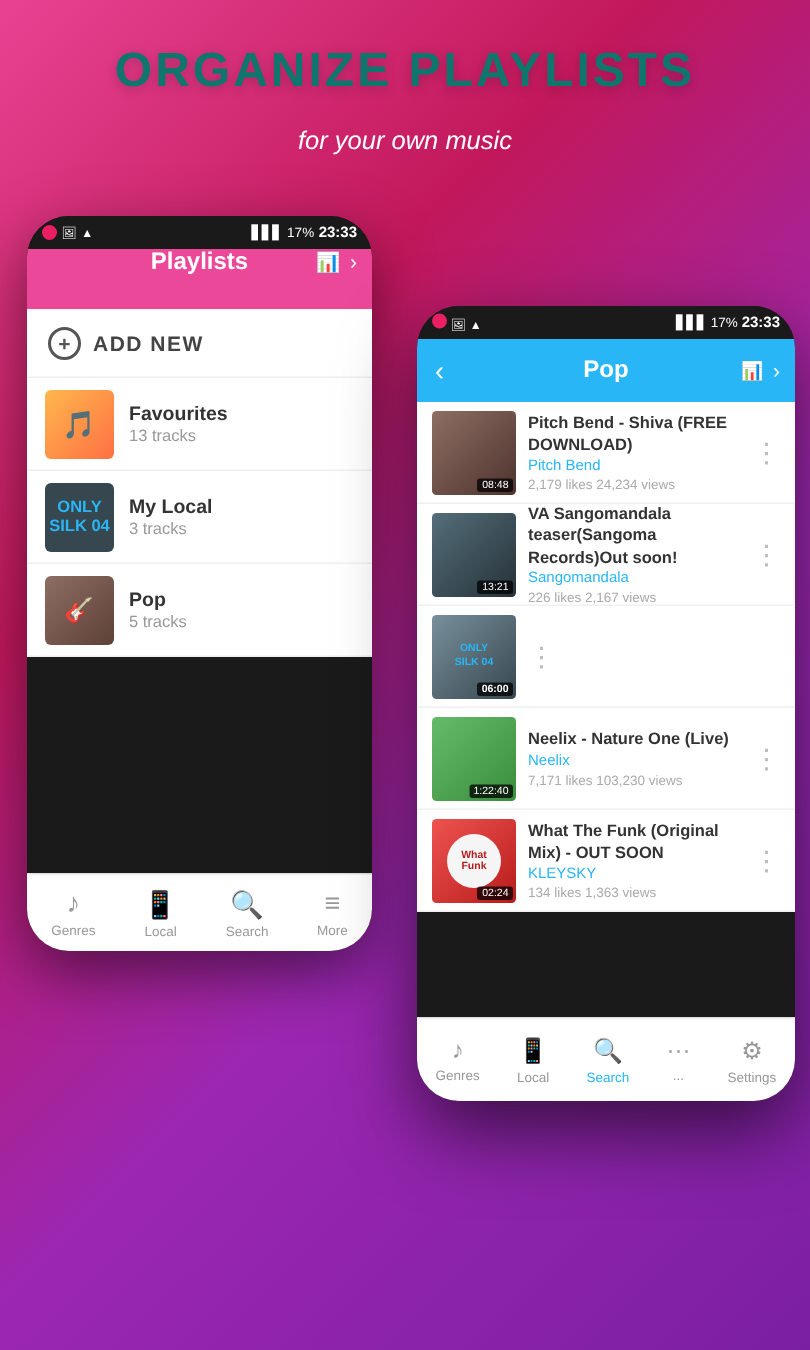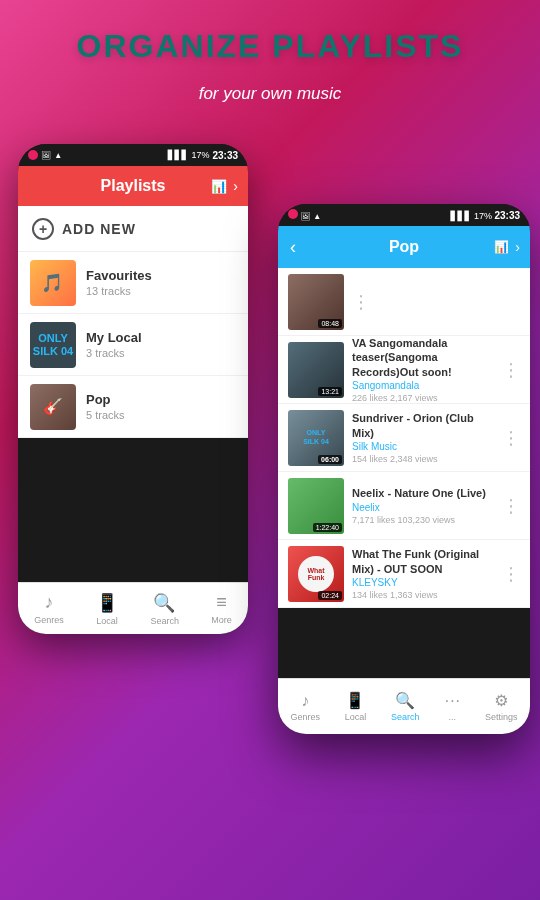--- a/index.html
+++ b/index.html
@@ -67,24 +67,23 @@
     .phone-left .status-bar .left-icons {
       display: flex; align-items: center; gap: 3px;
     }
 
     .phone-left .status-bar .right-info {
       display: flex; align-items: center; gap: 3px;
       font-size: 9px;
     }
 
     .phone-left .header {
-      background: #ef4444;
+      background: #ec4899;
       height: 40px;
       display: flex;
-      align-items: center;
       justify-content: center;
       position: relative;
     }
 
     .phone-left .header .title {
       color: white;
       font-size: 16px;
       font-weight: 600;
     }
 
@@ -475,44 +474,44 @@
         <span style="font-size:14px;">›</span>
       </div>
     </div>
 
     <div class="track-list">
 
       <div class="track-item">
         <div class="track-thumb thumb-t1">
           <span class="duration">08:48</span>
         </div>
+        <div class="track-info">
+          <div class="track-name">Pitch Bend - Shiva  (FREE DOWNLOAD)</div>
+          <div class="track-artist">Pitch Bend</div>
+          <div class="track-stats">2,179 likes   24,234 views</div>
+        </div>
         <span class="track-more">⋮</span>
       </div>
 
       <div class="track-item">
         <div class="track-thumb thumb-t2">
           <span class="duration">13:21</span>
         </div>
         <div class="track-info">
           <div class="track-name">VA Sangomandala teaser(Sangoma Records)Out soon!</div>
           <div class="track-artist">Sangomandala</div>
           <div class="track-stats">226 likes   2,167 views</div>
         </div>
         <span class="track-more">⋮</span>
       </div>
 
       <div class="track-item">
         <div class="track-thumb thumb-t3">
           <span class="silk-text">ONLY<br>SILK 04</span>
           <span class="duration">06:00</span>
-        </div>
-        <div class="track-info">
-          <div class="track-name">Sundriver - Orion (Club Mix)</div>
-          <div class="track-artist">Silk Music</div>
-          <div class="track-stats">154 likes   2,348 views</div>
         </div>
         <span class="track-more">⋮</span>
       </div>
 
       <div class="track-item">
         <div class="track-thumb thumb-t4">
           <span class="duration">1:22:40</span>
         </div>
         <div class="track-info">
           <div class="track-name">Neelix - Nature One (Live)</div>

